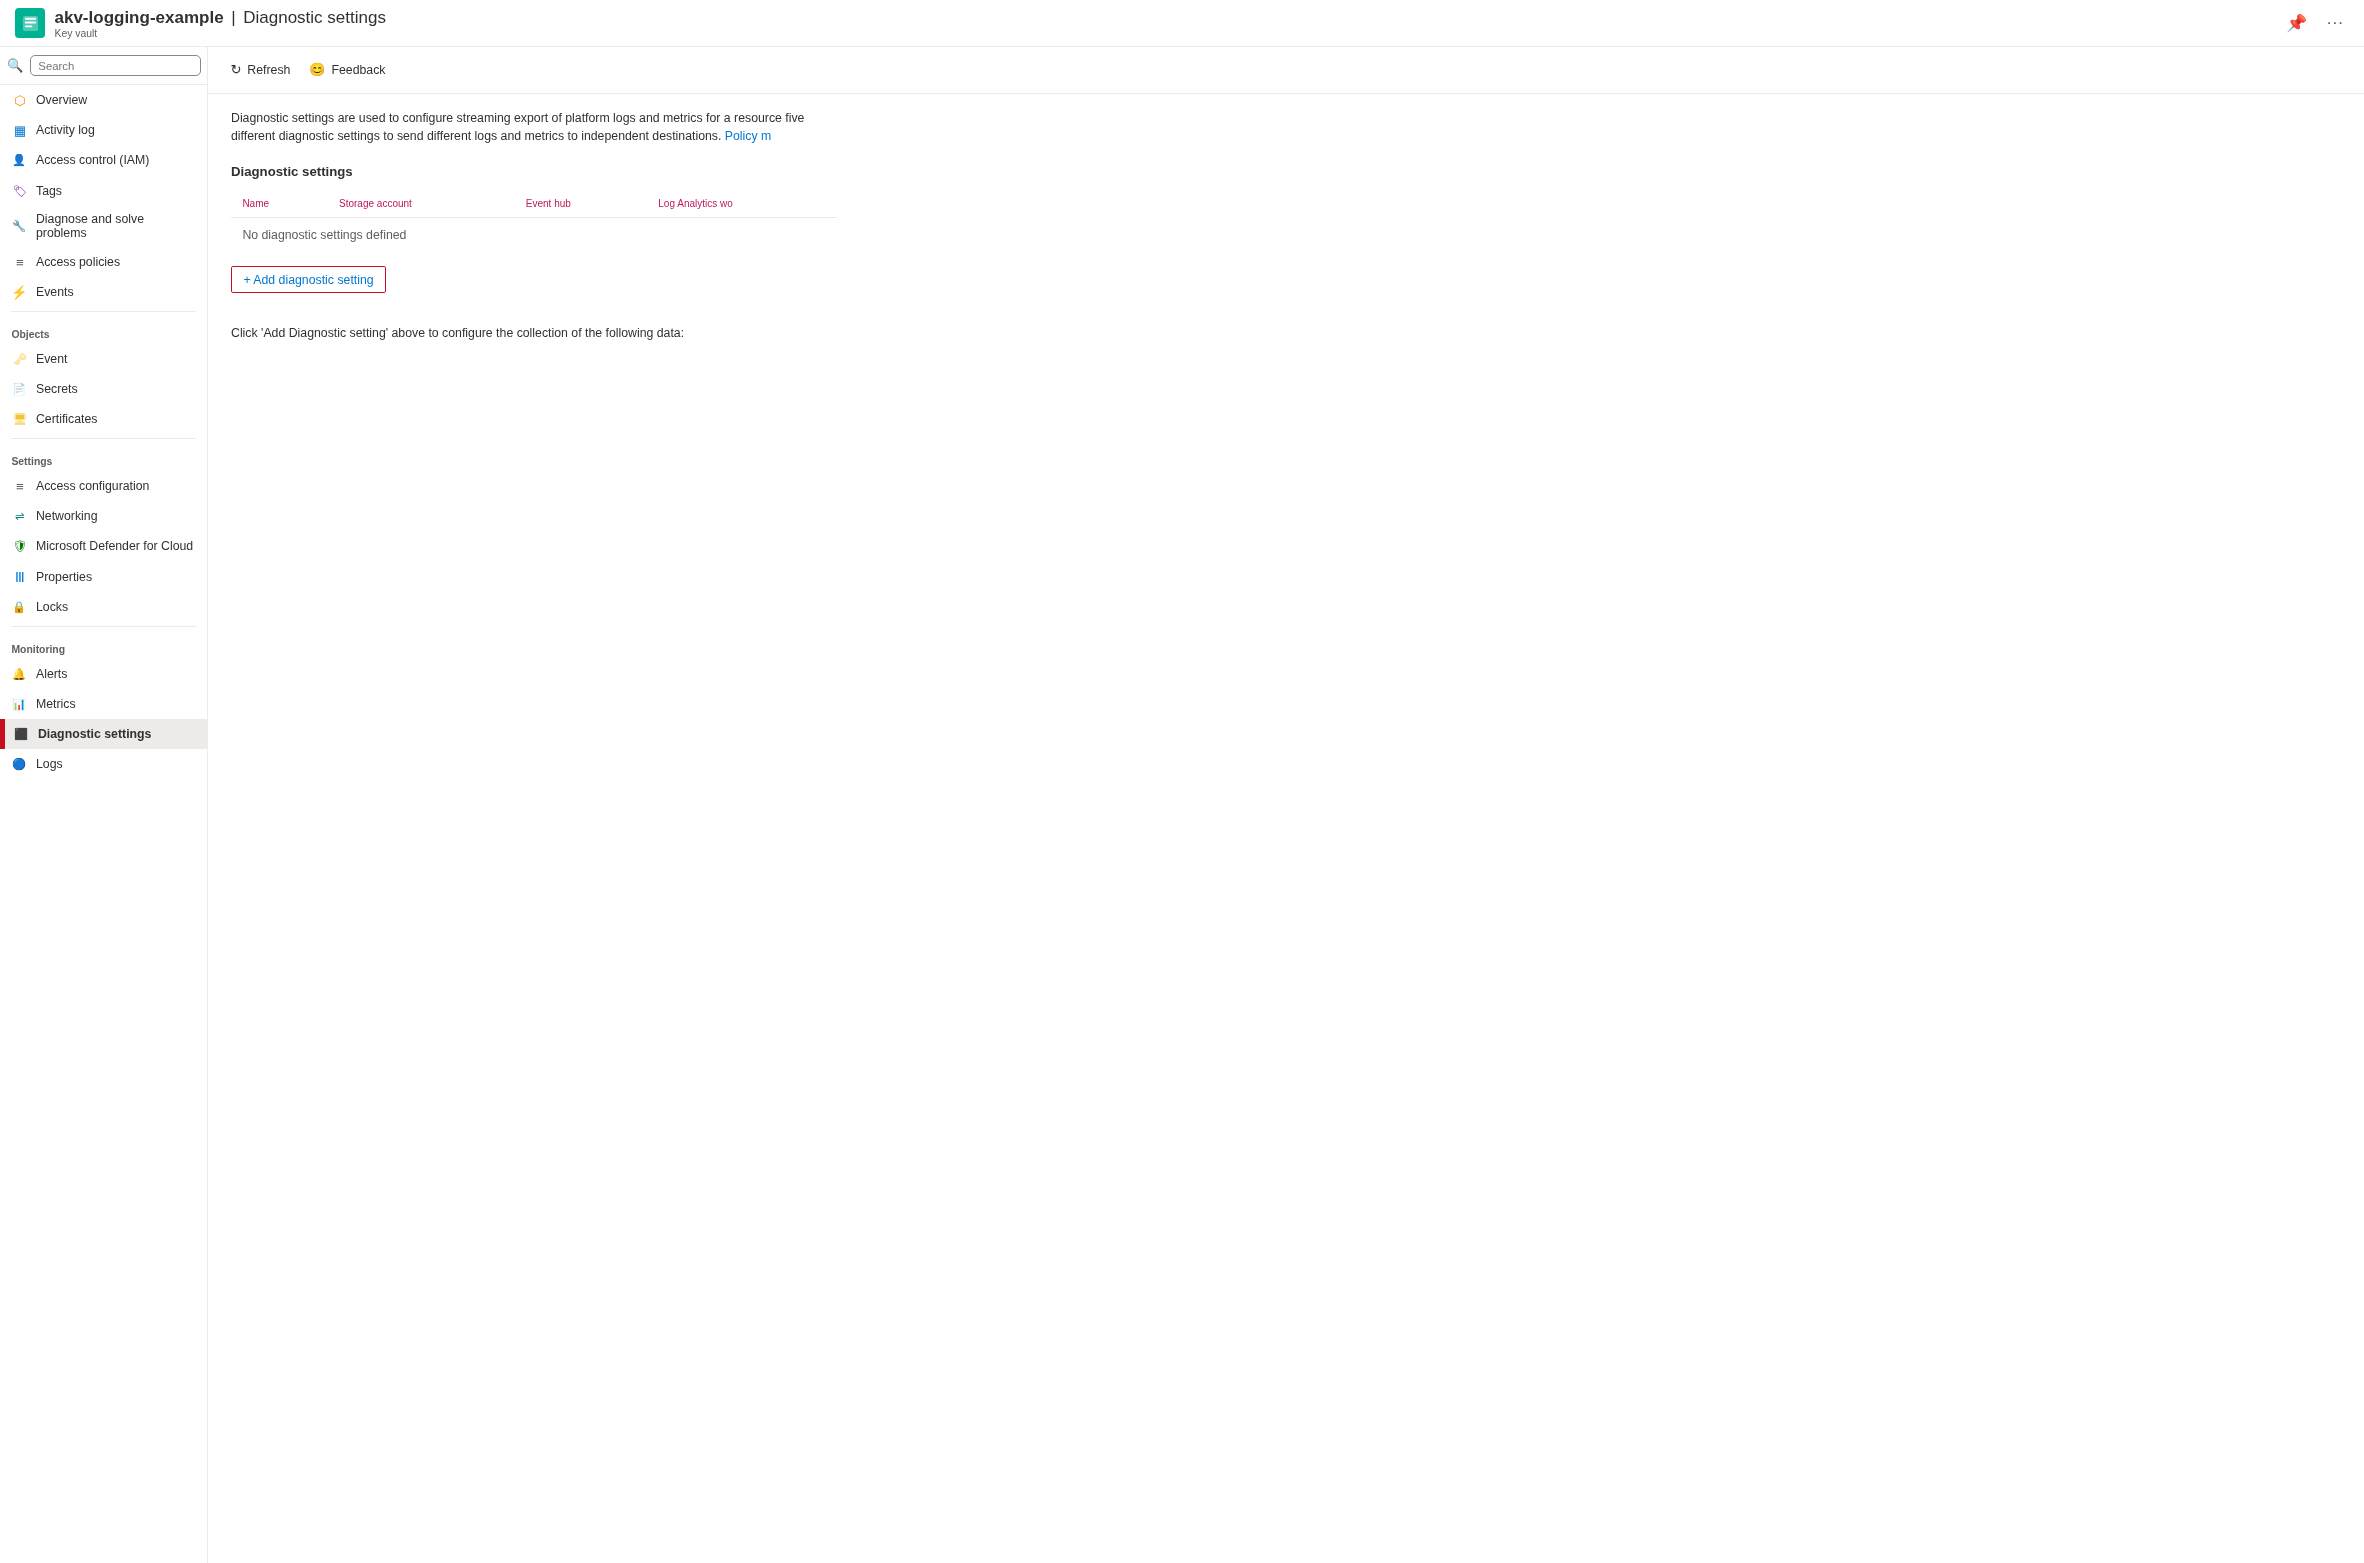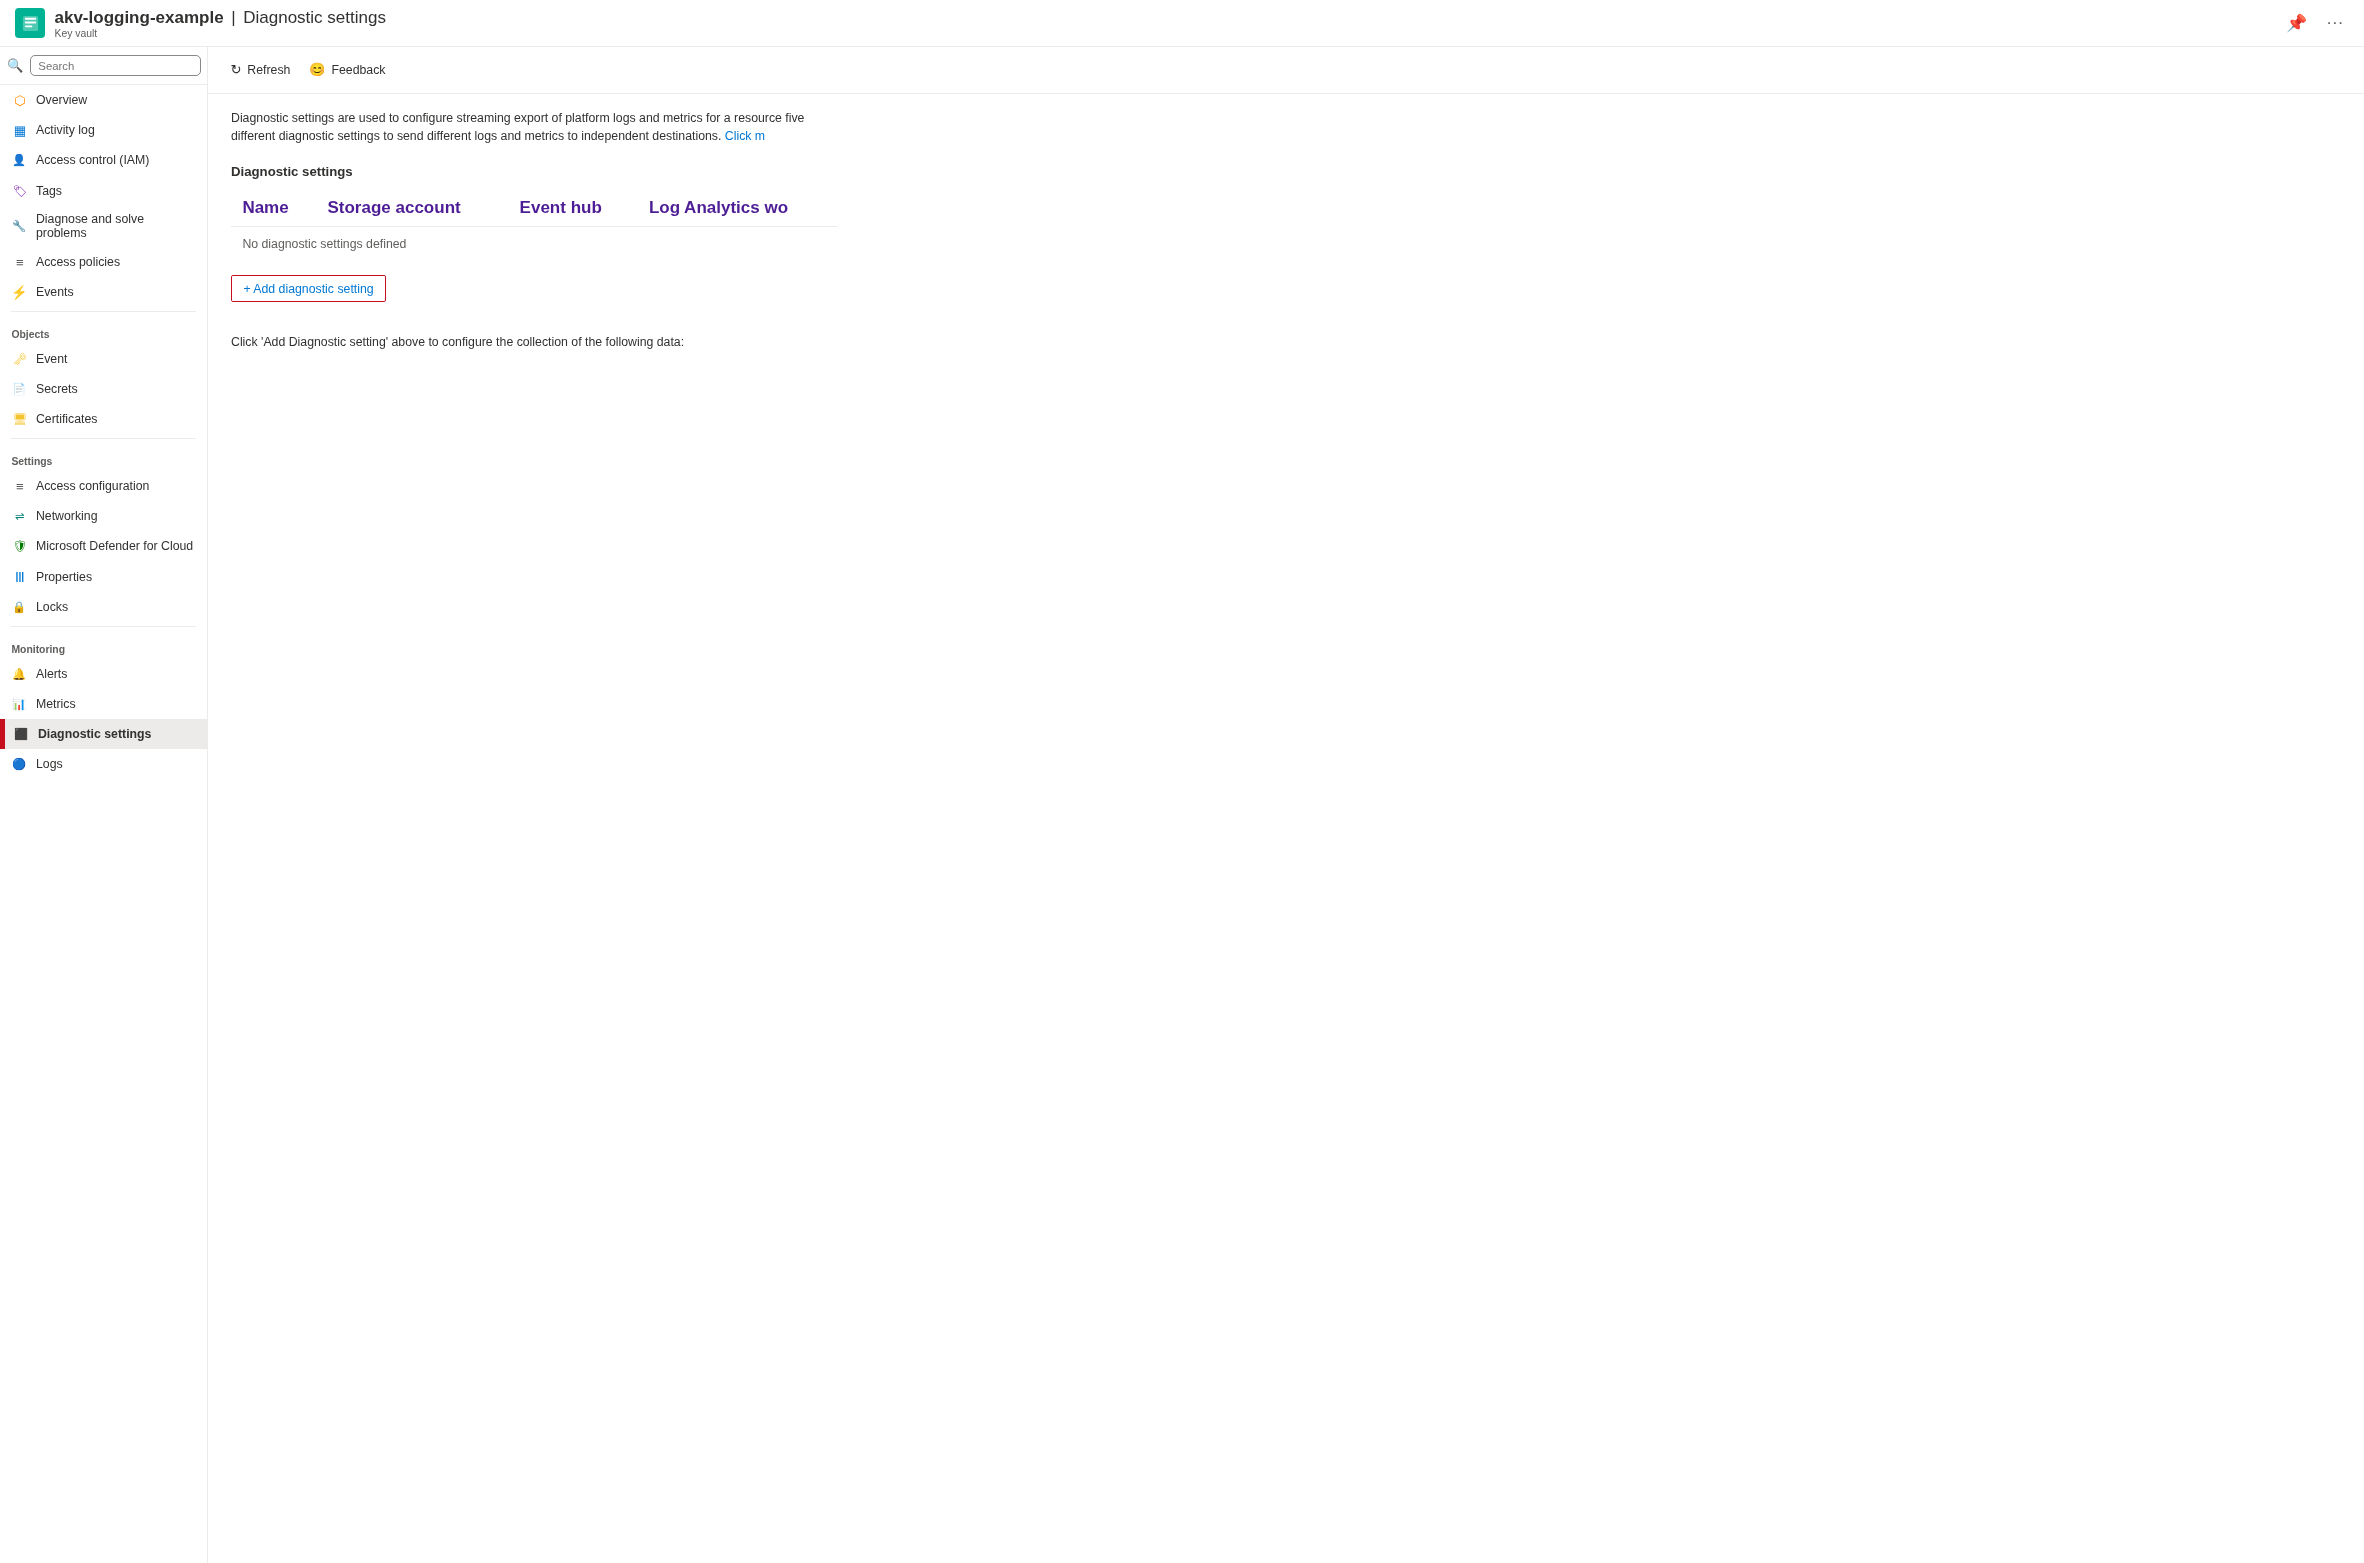--- a/index.html
+++ b/index.html
@@ -155,23 +155,23 @@
 
     
     .diag-table {
       width: 100%;
       max-width: 606px;
       border-collapse: collapse;
       margin-bottom: 15px;
     }
     .diag-table th {
       text-align: left;
-      font-size: 17px;
-      font-weight: 700;
-      color: #4c1d95;
+      font-size: 10px;
+      font-weight: 400;
+      color: #be185d;
       padding: 7.6px 11.4px;
       border-bottom: 0.9px solid #edebe9;
     }
     .diag-table td {
       padding: 9.5px 11.4px;
       font-size: 12.3px;
       color: #605e5c;
       border-bottom: 0.9px solid #f3f2f1;
     }
     .diag-table tr:last-child td { border-bottom: none; }
@@ -343,21 +343,21 @@
       <button class="toolbar-btn">
         <span style="font-size:13.2px;">😊</span>
         <span>Feedback</span>
       </button>
     </div>
 
     <div class="content-body">
       
       <p class="description-text">
         <span>Diagnostic settings are used to configure streaming export of platform logs and metrics for a resource five different diagnostic settings to send different logs and metrics to independent destinations.</span>
-        <a href="#" class="learn-more">Click m</a>
+        <a href="#" class="learn-more">Policy m</a>
       </p>
 
       
       <div class="section-title">Diagnostic settings</div>
 
       
       <table class="diag-table">
         <thead>
           <tr>
             <th>Name</th>

